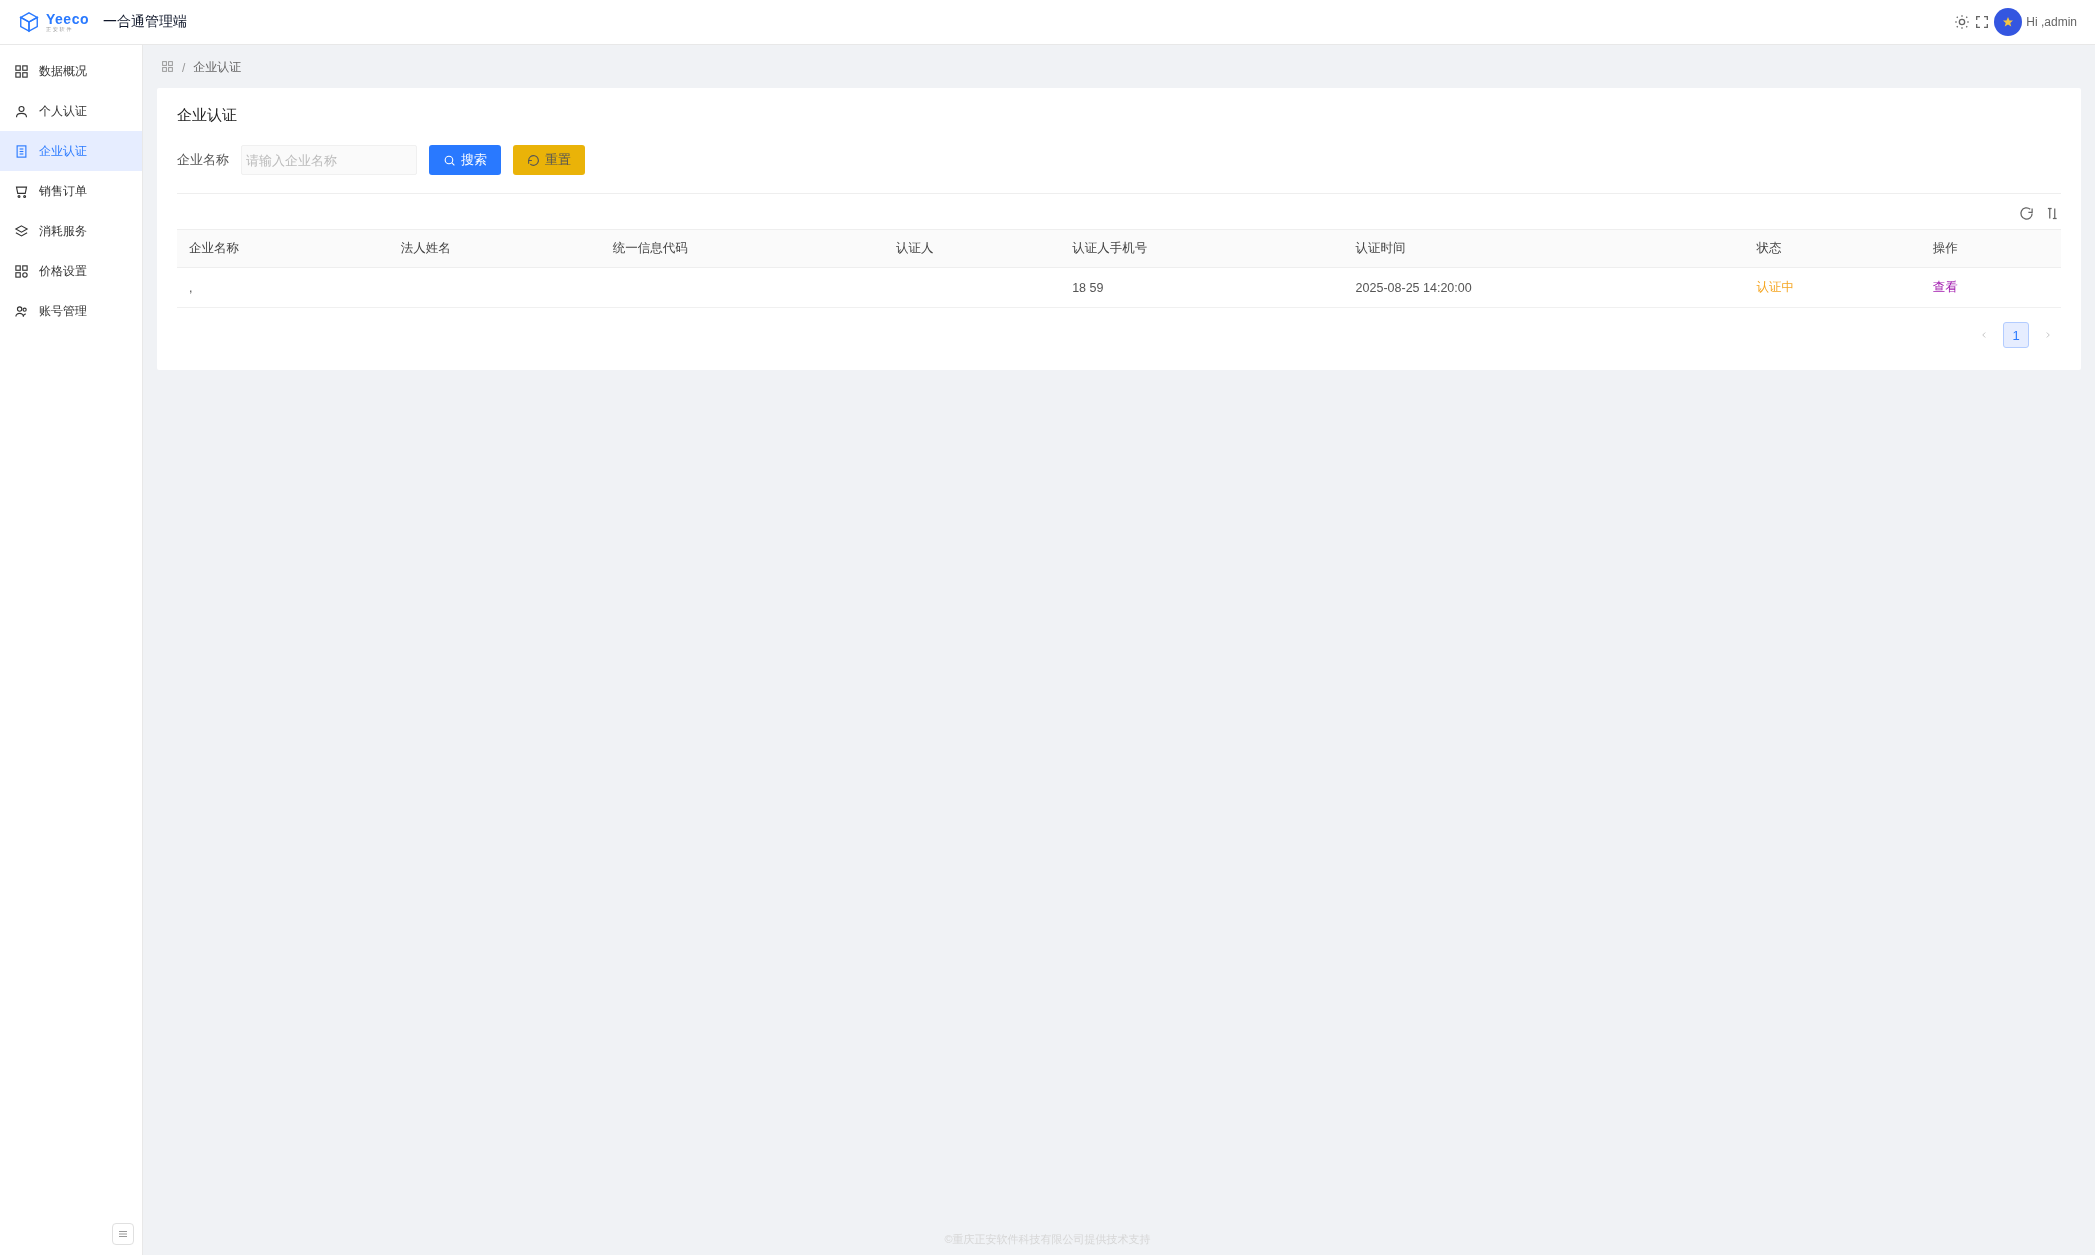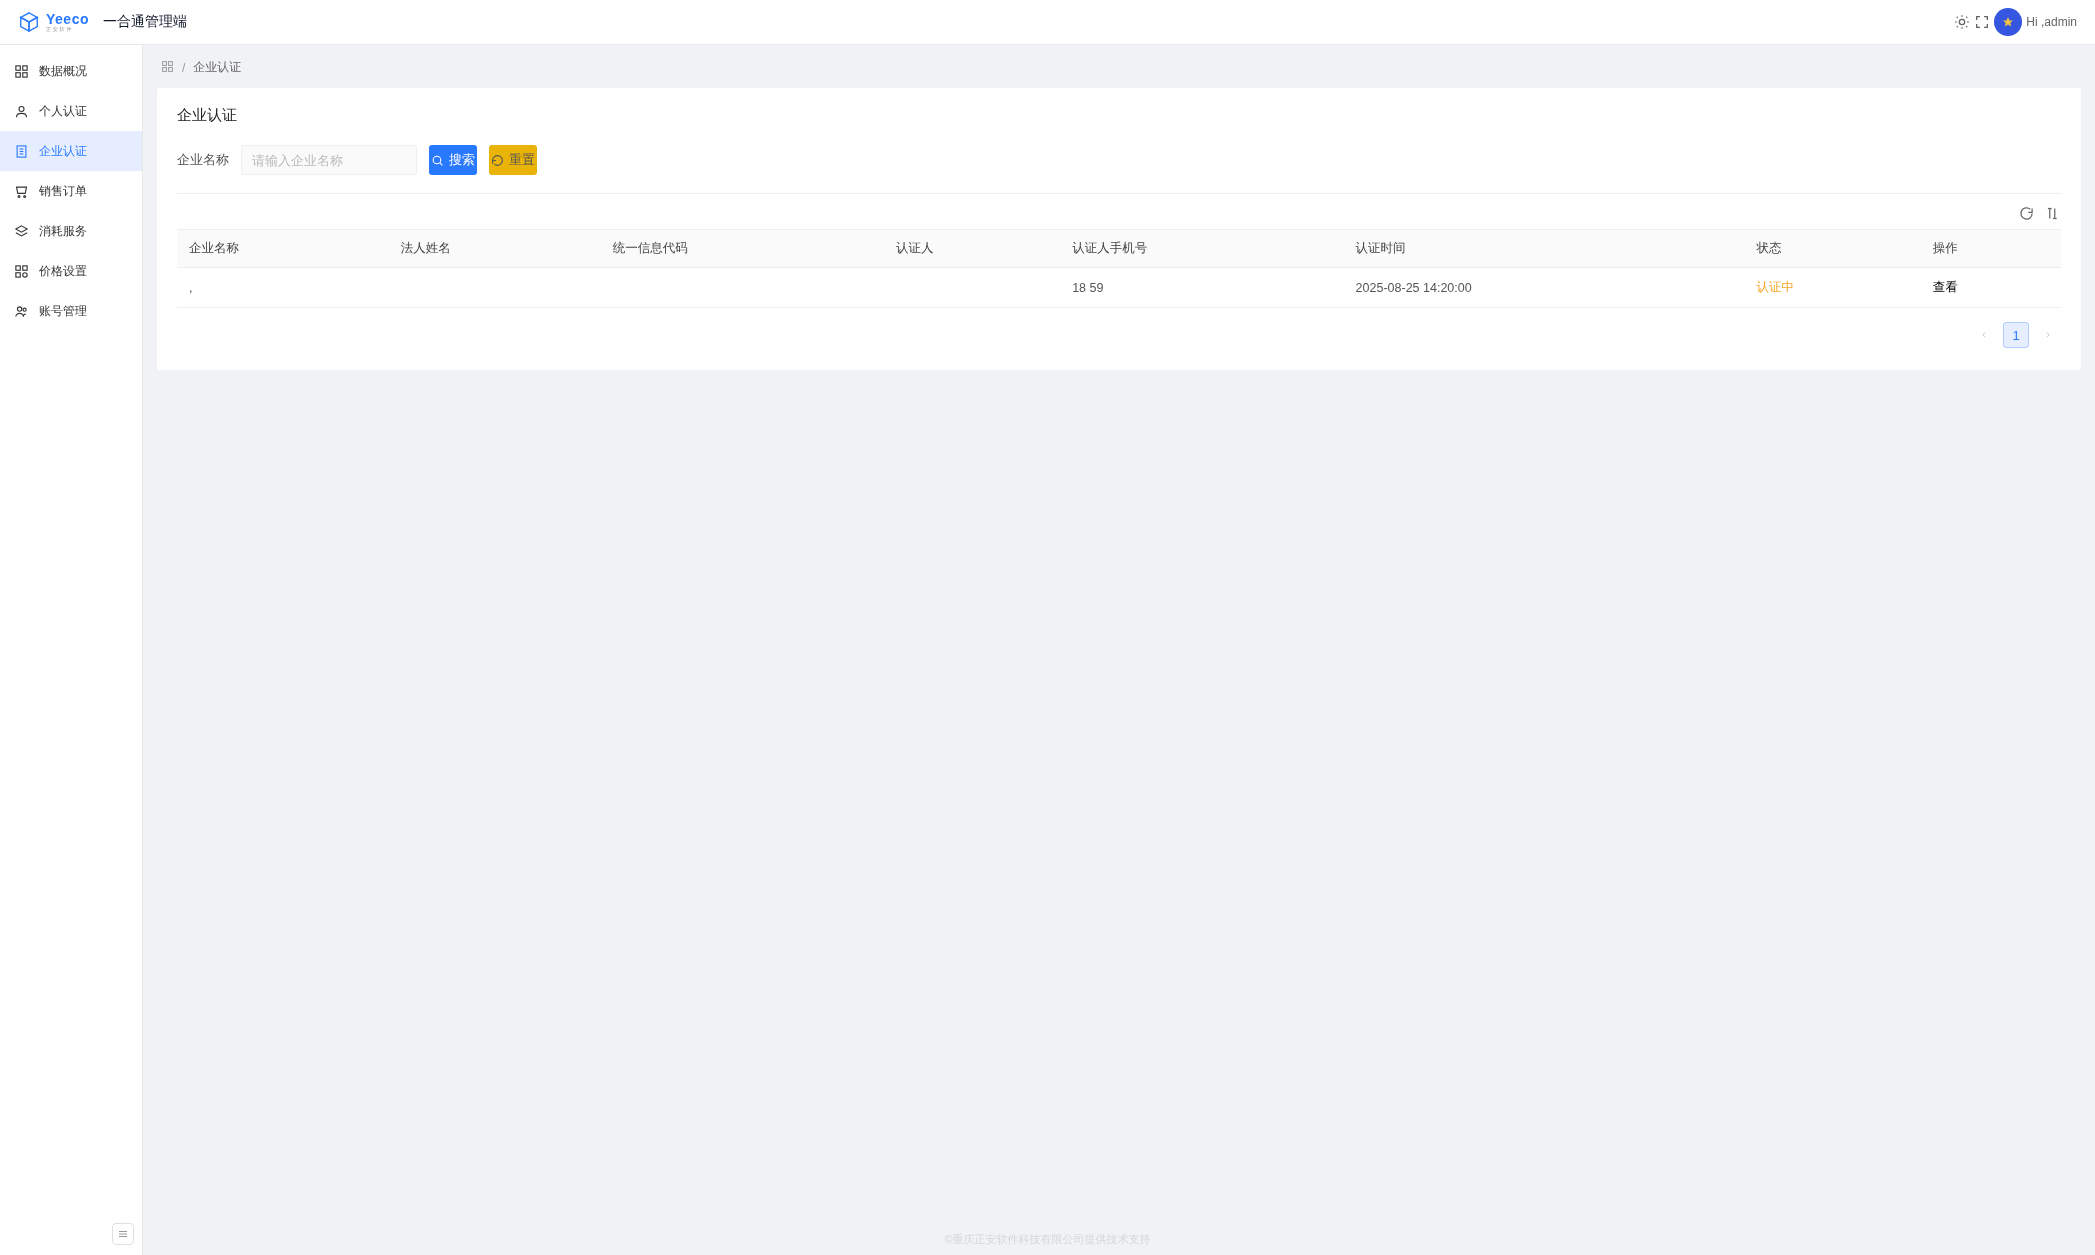--- a/index.html
+++ b/index.html
@@ -29,35 +29,35 @@
 
 
 .main { flex: 1; overflow: auto; padding: 14px; position: relative; }
 .crumb { display: flex; align-items: center; gap: 8px; color: #999; font-size: 12px; margin-bottom: 12px; margin-left: 4px; }
 .crumb-home { color: #999; cursor: pointer; }
 .crumb-cur { color: #666; }
 .card { background: #fff; border-radius: 2px; padding: 18px 20px 22px; }
 .card-title { font-size: 15px; font-weight: 500; color: #222; margin-bottom: 20px; }
 .search-row { display: flex; align-items: center; gap: 12px; padding-bottom: 18px; border-bottom: 1px solid #eee; }
 .lbl { font-size: 13px; color: #555; }
-.inp { height: 30px; width: 176px; border: 1px solid #f0f0f0; background: #fafafa; border-radius: 2px; padding: 0 10px; font-size: 13px; outline: none; }
+.inp { height: 30px; width: 176px; border: 1px solid #f0f0f0; background: #fafafa; border-radius: 2px; padding: 0 4px; font-size: 13px; outline: none; }
 .inp::placeholder { color: #bbb; }
-.btn { height: 30px; border: none; border-radius: 3px; padding: 0 2px; cursor: pointer; font-size: 13px; display: inline-flex; align-items: center; gap: 5px; }
+.btn { height: 30px; border: none; border-radius: 3px; padding: 0 14px; cursor: pointer; font-size: 13px; display: inline-flex; align-items: center; gap: 5px; }
 .btn-primary { background: #2979ff; color: #fff; }
 .btn-default { background: #eab308; color: #555; }
 .btn svg { width: 13px; height: 13px; }
 
 .toolbar-right { display: flex; justify-content: flex-end; gap: 12px; margin-top: 12px; margin-bottom: 8px; color: #666; }
 .tool-ic { width: 15px; height: 15px; cursor: pointer; }
 
 table { width: 100%; border-collapse: collapse; }
 thead th { background: #fafafa; font-weight: 500; text-align: left; font-size: 12.5px; color: #444; height: 38px; padding: 0 12px; border-top: 1px solid #eee; border-bottom: 1px solid #eee; }
 tbody td { height: 40px; padding: 0 12px; border-bottom: 1px solid #f0f0f0; font-size: 12.5px; color: #555; }
 .status-pending { color: #f5a623; }
-.link { color: #000000; cursor: pointer; }
+.link { color: #a21caf; cursor: pointer; }
 
 .pager { display: flex; justify-content: flex-end; align-items: center; gap: 6px; margin-top: 14px; }
 .pg-btn { width: 26px; height: 26px; display: flex; align-items: center; justify-content: center; border-radius: 3px; color: #bbb; cursor: not-allowed; border: 1px solid transparent; background: transparent; }
 .pg-num { width: 26px; height: 26px; display: flex; align-items: center; justify-content: center; border-radius: 3px; border: 1px solid #b3ccff; background: #e6edff; color: #2979ff; font-size: 13px; cursor: pointer; }
 
 .footer { position: fixed; bottom: 8px; left: 50%; transform: translateX(-50%); color: #d6d6d6; font-size: 11px; }
 </style>
 </head>
 <body>
 

